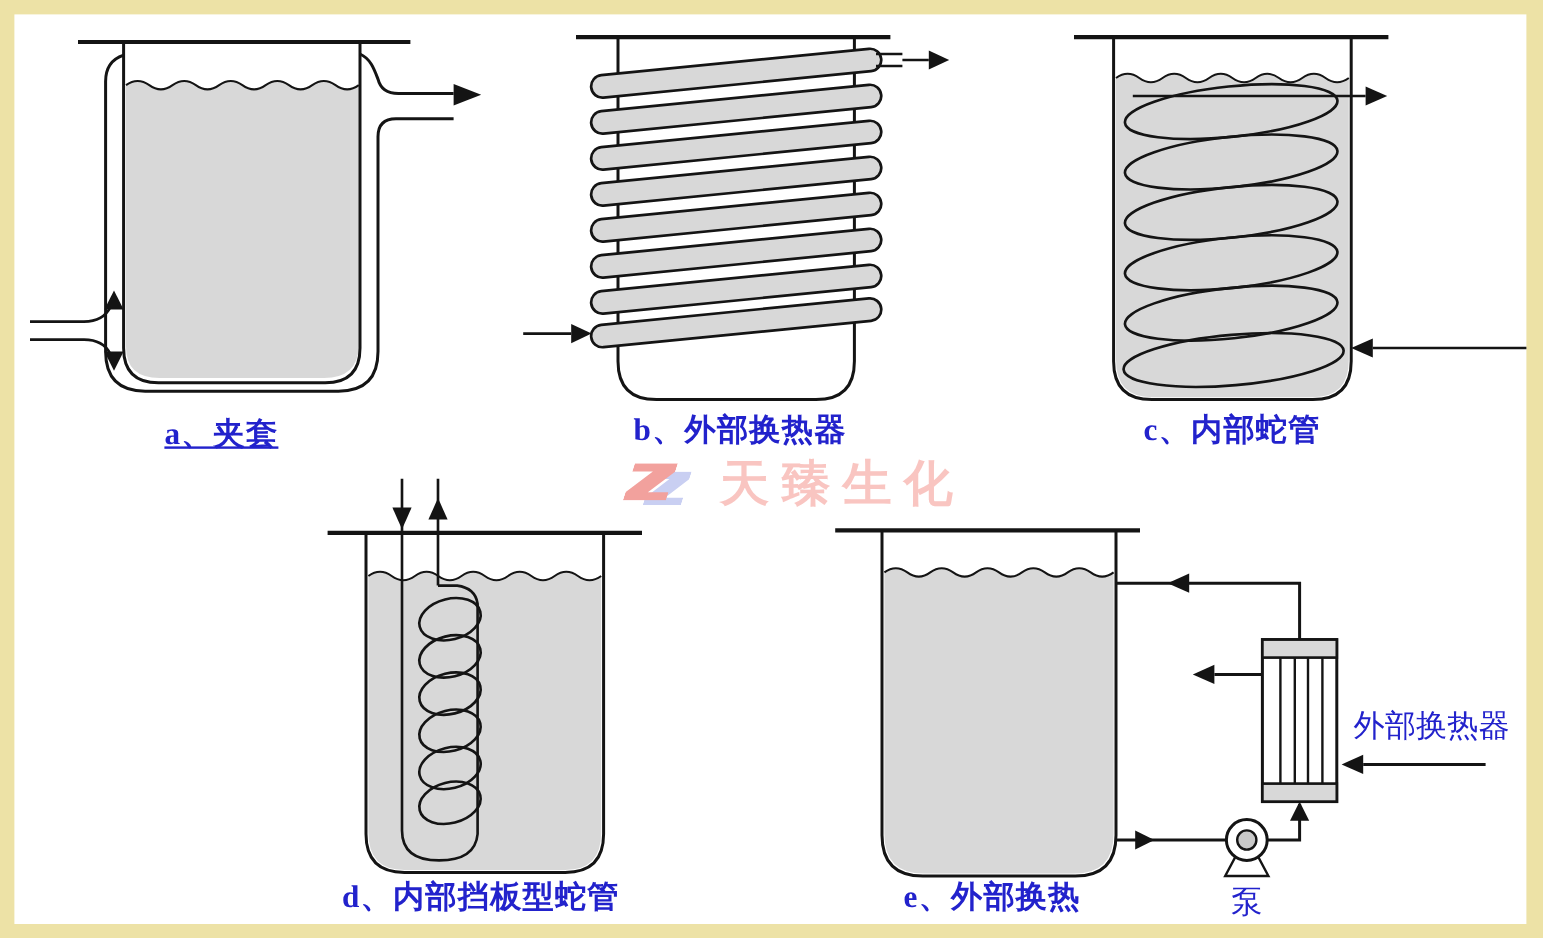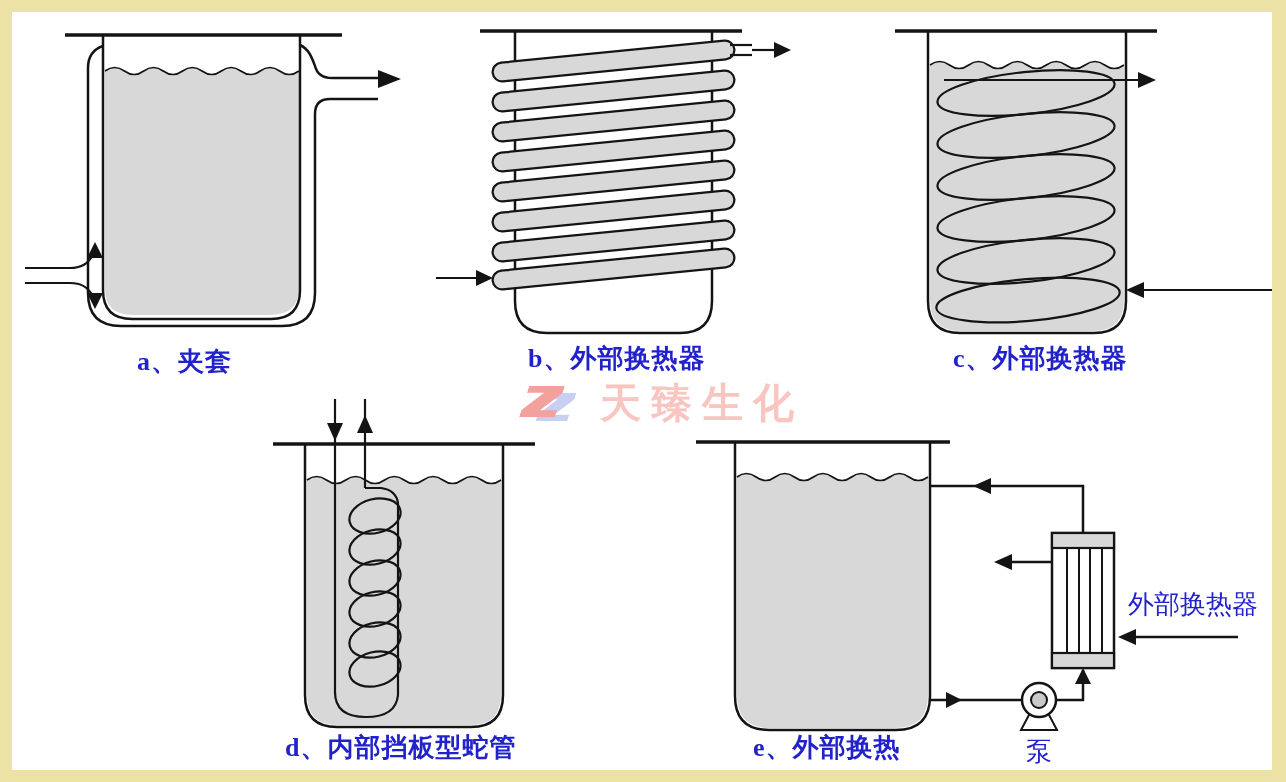--- a/index.html
+++ b/index.html
@@ -181,20 +181,20 @@
   </div>
 
   <div class="wm">
     <div class="wm-logo">
       <div class="wm-shape wm-back"></div>
       <div class="wm-shape wm-front"></div>
     </div>
     <div class="wm-text">天臻生化</div>
   </div>
 
-  <div class="plabel" style="left:137px;top:344px;">a、夹套</div>
+  <div class="plabel" style="left:137px;top:344px;text-decoration:underline;">a、夹套</div>
   <div class="plabel" style="left:528px;top:341px;">b、外部换热器</div>
-  <div class="plabel" style="left:953px;top:341px;">c、外部换热器</div>
+  <div class="plabel" style="left:953px;top:341px;">c、内部蛇管</div>
   <div class="plabel" style="left:285px;top:730px;">d、内部挡板型蛇管</div>
   <div class="plabel" style="left:753px;top:730px;">e、外部换热</div>
   <div class="alabel" style="left:1026px;top:734px;">泵</div>
   <div class="alabel" style="left:1128px;top:567px;margin-top:20px;">外部换热器</div>
 </div>
 
 </body></html>

